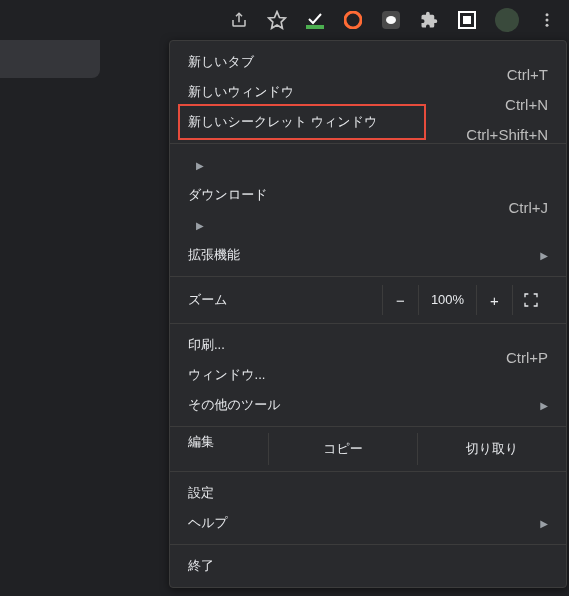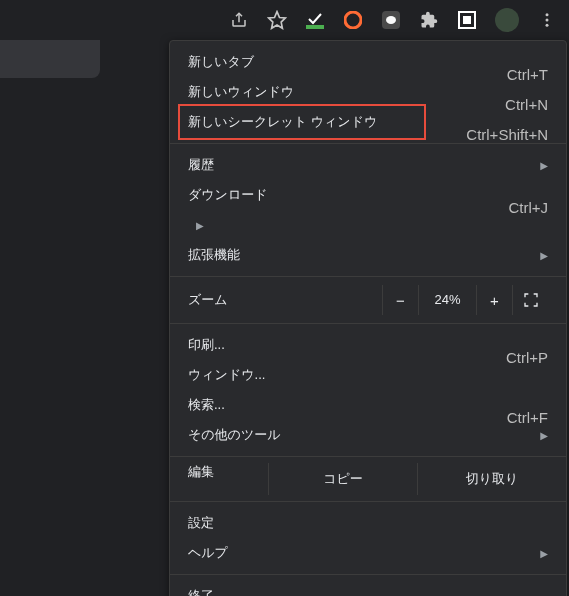--- a/index.html
+++ b/index.html
@@ -197,65 +197,60 @@
   </div>
   <div class="menu-item" style="position:relative;">
     <div class="highlight-box"></div>
     <span class="label">新しいシークレット ウィンドウ</span>
     <span class="shortcut">Ctrl+Shift+N</span>
   </div>
 
   <div class="sep"></div>
 
   <div class="menu-item">
-    <span class="label">履歴</span>
     <span class="arrow">▶</span>
   </div>
   <div class="menu-item">
     <span class="label">ダウンロード</span>
     <span class="shortcut">Ctrl+J</span>
   </div>
   <div class="menu-item">
     <span class="arrow">▶</span>
   </div>
   <div class="menu-item">
     <span class="label">拡張機能</span>
     <span class="arrow">▶</span>
   </div>
 
   <div class="sep"></div>
 
   <div class="zoom-row">
     <span class="label">ズーム</span>
     <div class="zoom-ctrl">
       <div class="zoom-btn">−</div>
-      <div class="zoom-val">24%</div>
+      <div class="zoom-val">100%</div>
       <div class="zoom-btn">+</div>
       <div class="fullscreen">
         <svg width="16" height="16" viewBox="0 0 24 24" fill="none" stroke="#e8eaed" stroke-width="2">
             <path d="M3 8V3h5M21 8V3h-5M3 16v5h5M21 16v5h-5"></path>
           </svg>
       </div>
     </div>
   </div>
 
   <div class="sep"></div>
 
   <div class="menu-item">
     <span class="label">印刷...</span>
     <span class="shortcut">Ctrl+P</span>
   </div>
   <div class="menu-item">
     <span class="label">ウィンドウ...</span>
   </div>
   <div class="menu-item">
-    <span class="label">検索...</span>
-    <span class="shortcut">Ctrl+F</span>
-  </div>
-  <div class="menu-item">
     <span class="label">その他のツール</span>
     <span class="arrow">▶</span>
   </div>
 
   <div class="sep"></div>
 
   <div class="edit-row">
     <span class="label">編集</span>
     <div class="edit-cell">コピー</div>
     <div class="edit-cell">切り取り</div>

